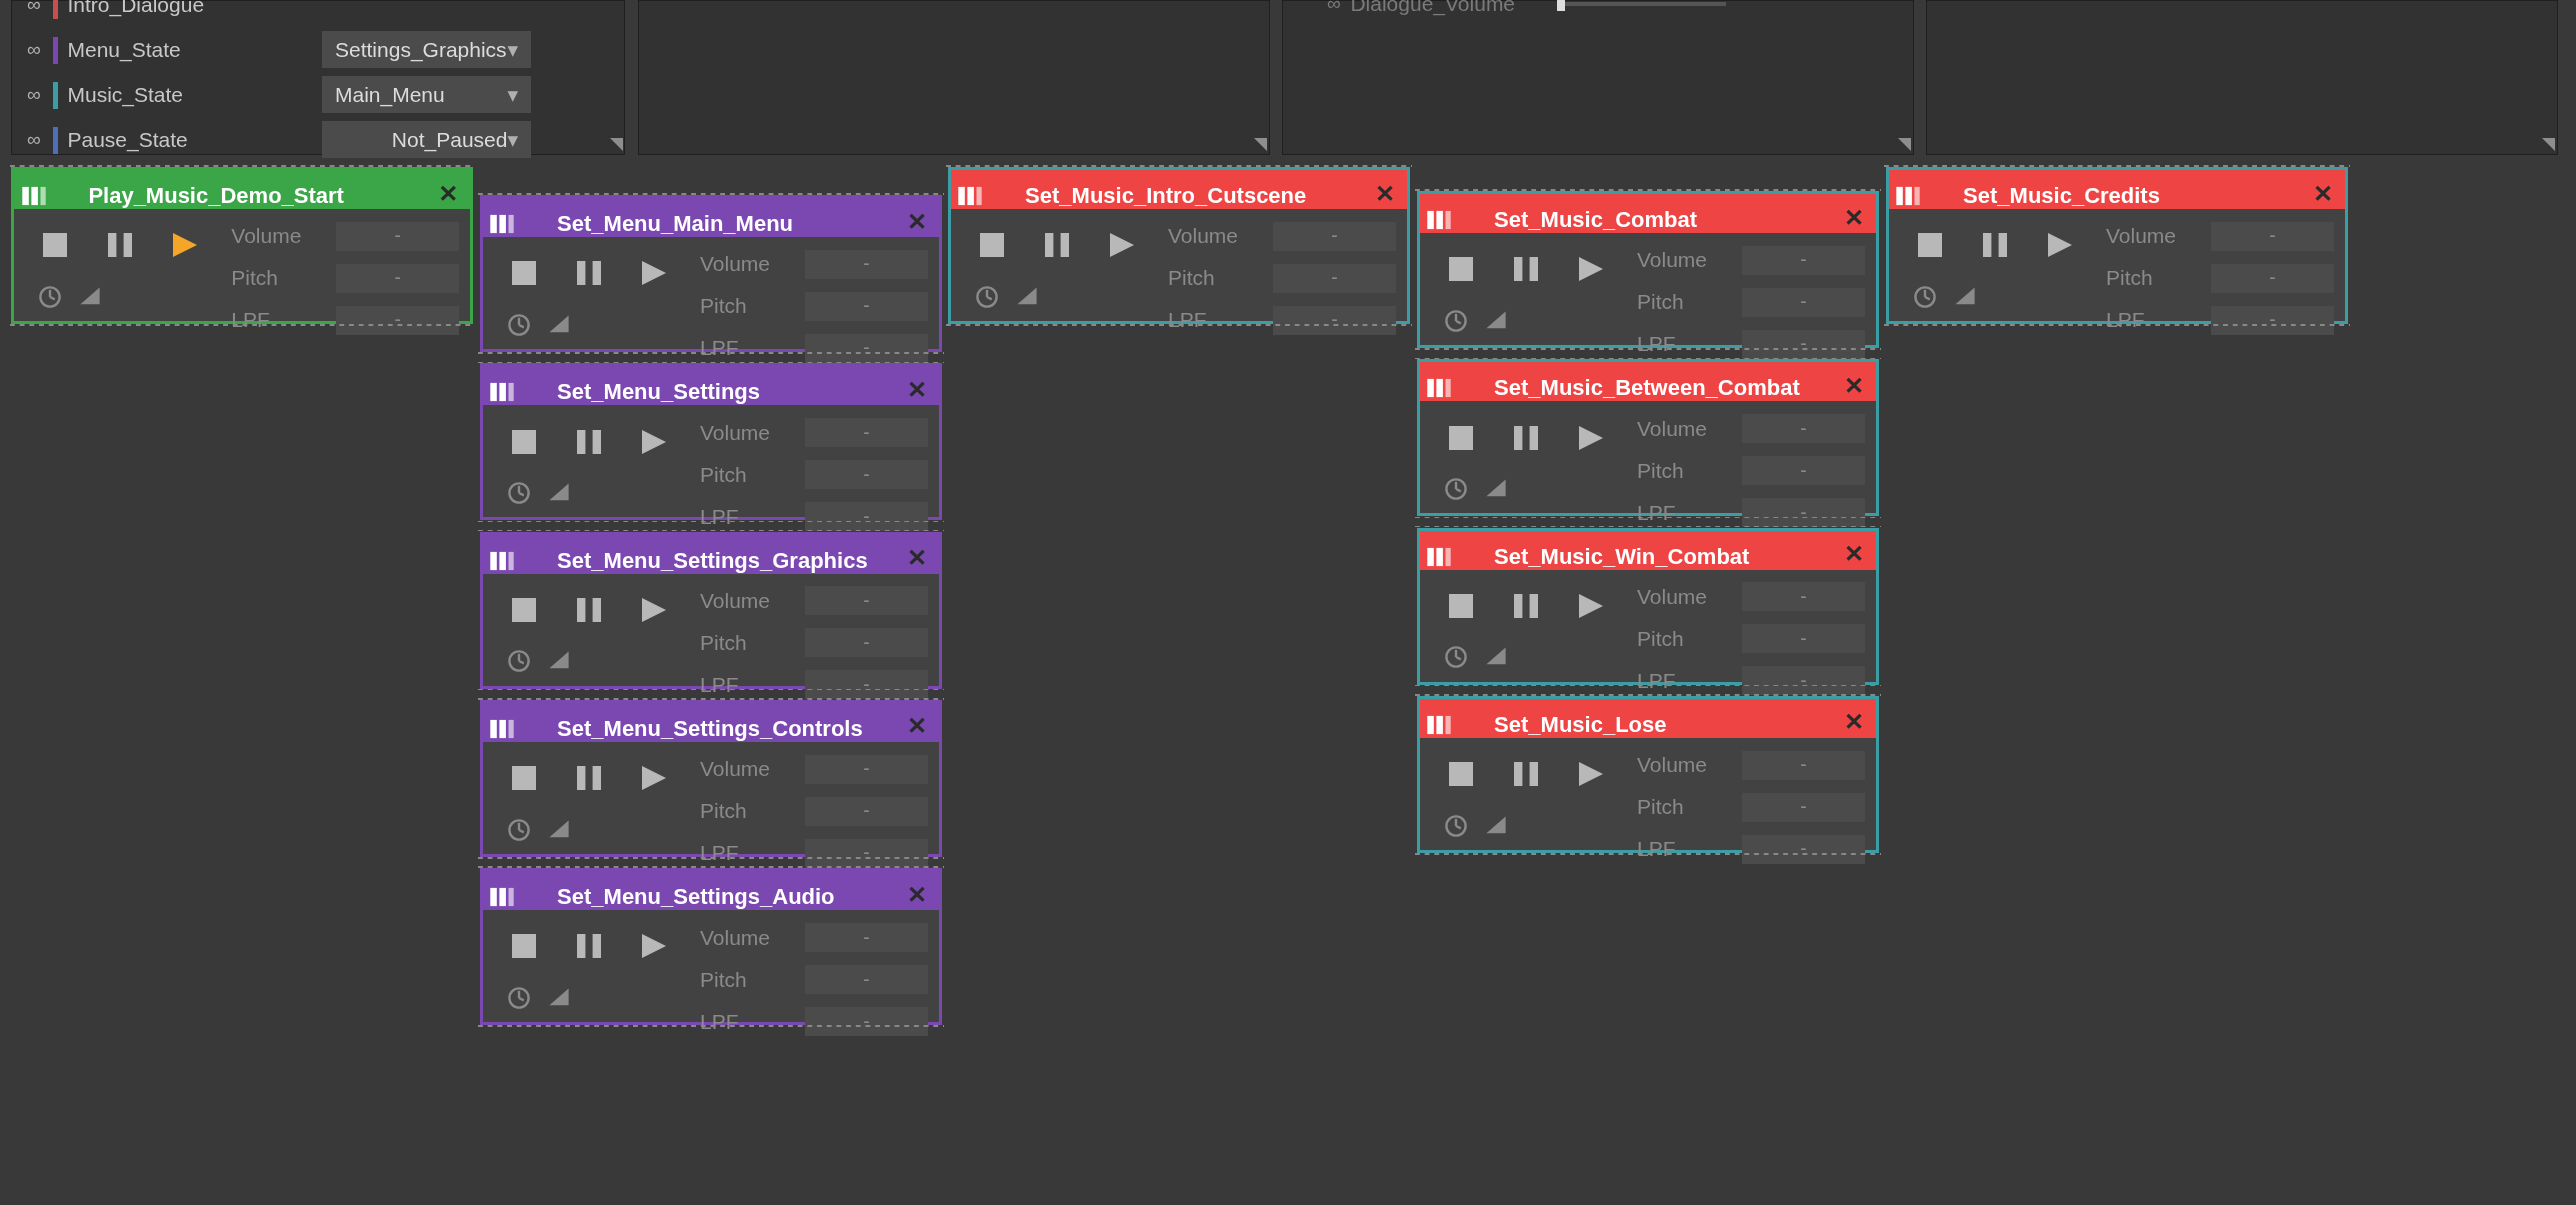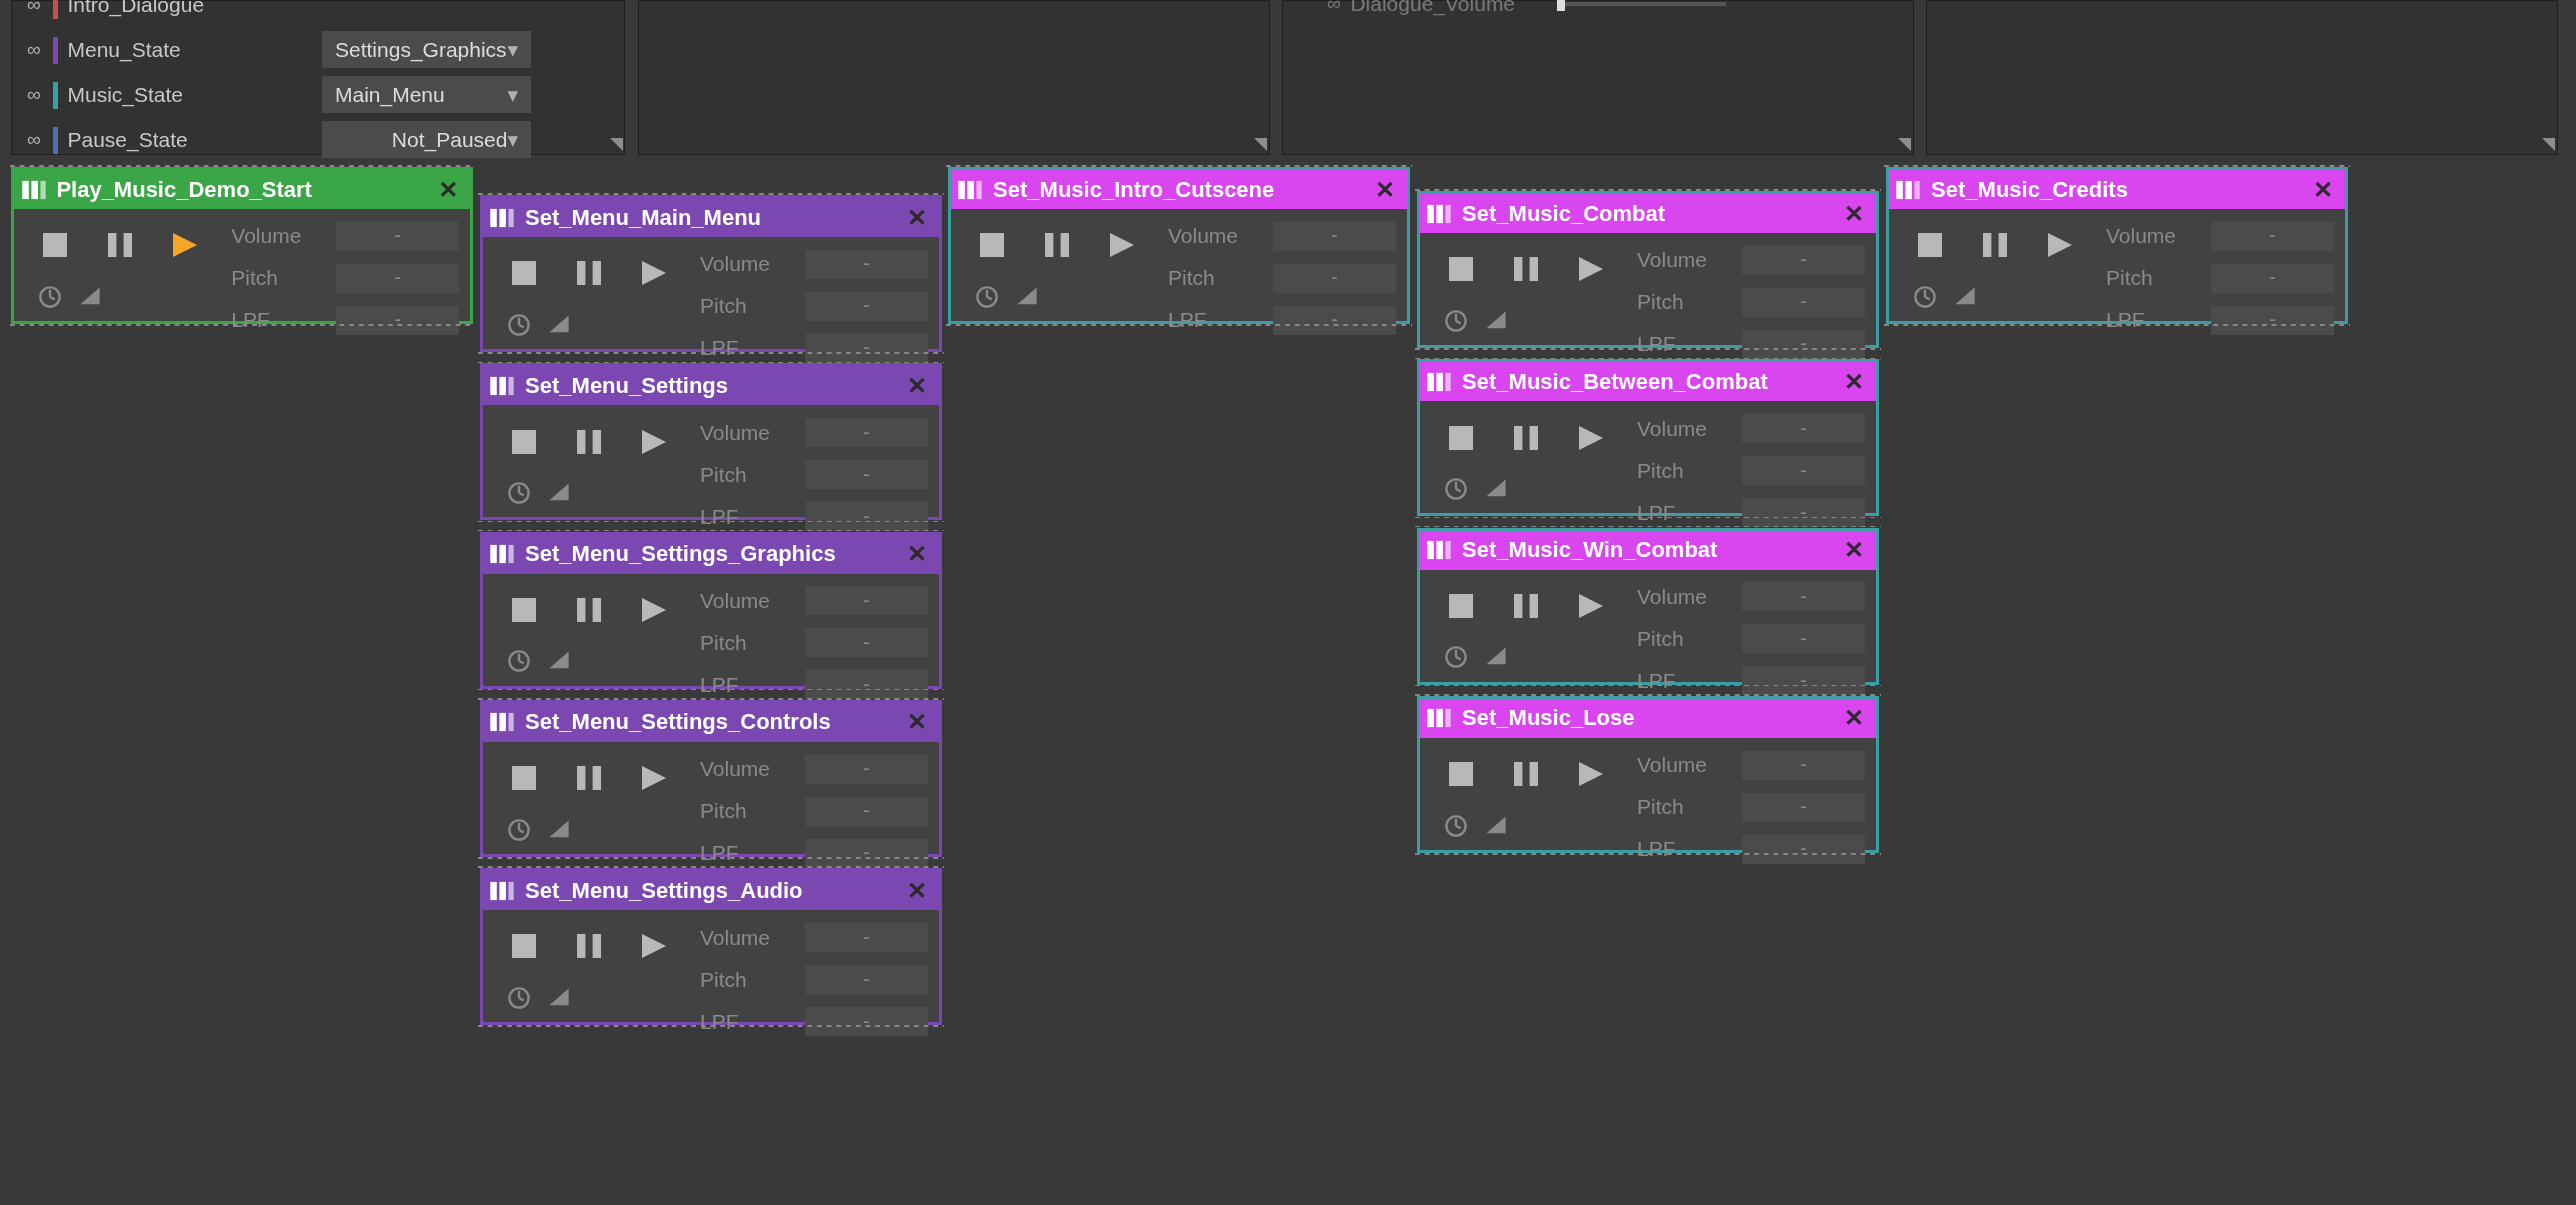--- a/index.html
+++ b/index.html
@@ -62,25 +62,26 @@
   .tile {
     width: 456px;
     background: #424242;
     border: 3.2px solid;
     margin-bottom: 11.3px;
     position: relative;
   }
   .tile-head {
     height: 39px;
     display: flex;
-    align-items: center;
+    align-items: flex-end;
     padding: 0 6.4px;
     color: #fff;
     font-weight: 600;
     font-size: 22px;
+    gap: 32px;
   }
   .tile-head .close {
     margin-left: auto;
     width: 31px;
     height: 31px;
     display: flex;
     align-items: center;
     justify-content: center;
     color: #2a2a2a;
     font-size: 24px;
@@ -138,21 +139,21 @@
     align-items: center;
     justify-content: center;
     font-size: 19.3px;
   }
   
   .c-green  { border-color:#3aa648; }
   .c-green  .tile-head{ background:#3aa648; }
   .c-purple { border-color:#7a48b0; }
   .c-purple .tile-head{ background:#7a48b0; }
   .c-teal   { border-color:#3b9ea5; }
-  .c-teal   .tile-head{ background:#d946ef; }
+  .c-teal   .tile-head{ background:#ef4444; }
 
   
   .ants::before, .ants::after {
     content:""; position:absolute; left:-4.8px; right:-4.8px; height:1.6px;
     background-image: linear-gradient(90deg,#888 50%, transparent 50%);
     background-size: 9.7px 1.6px;
   }
   .ants::before{ top:-4.8px; }
   .ants::after { bottom:-4.8px; }
   

